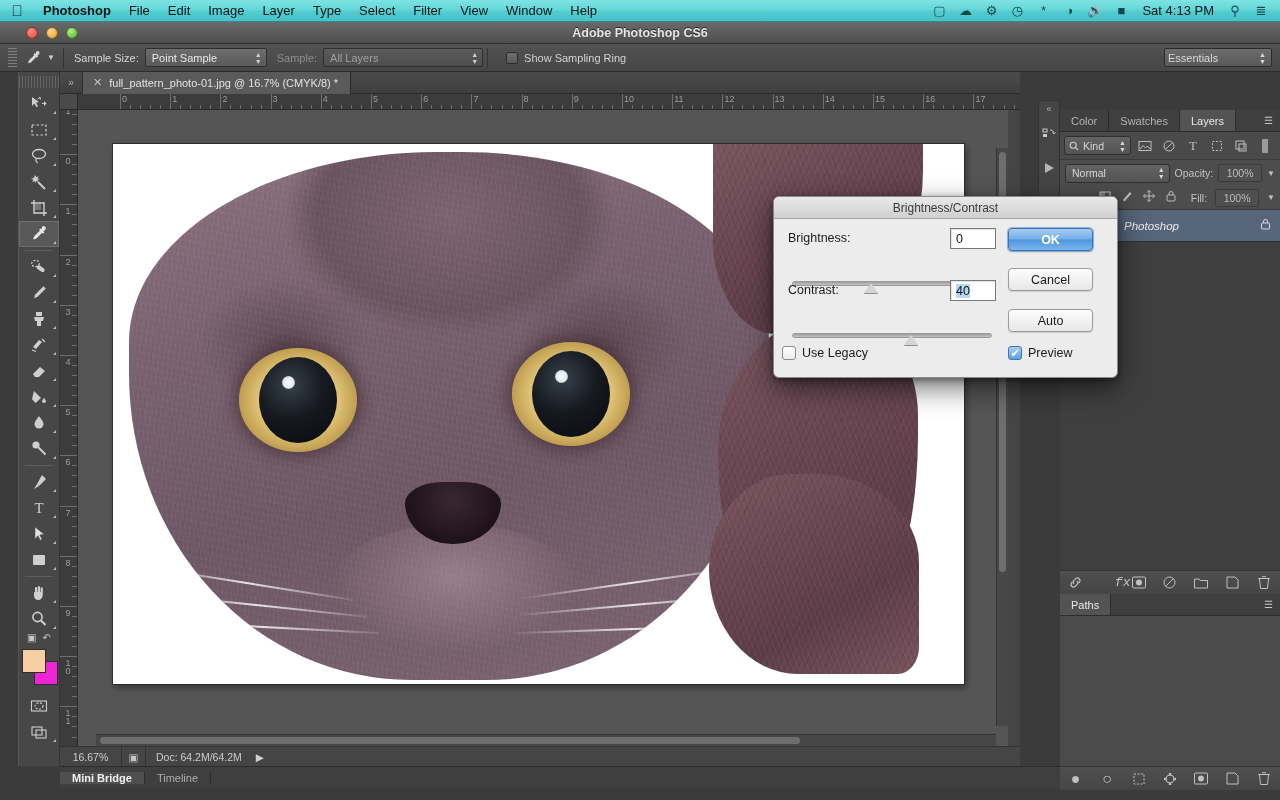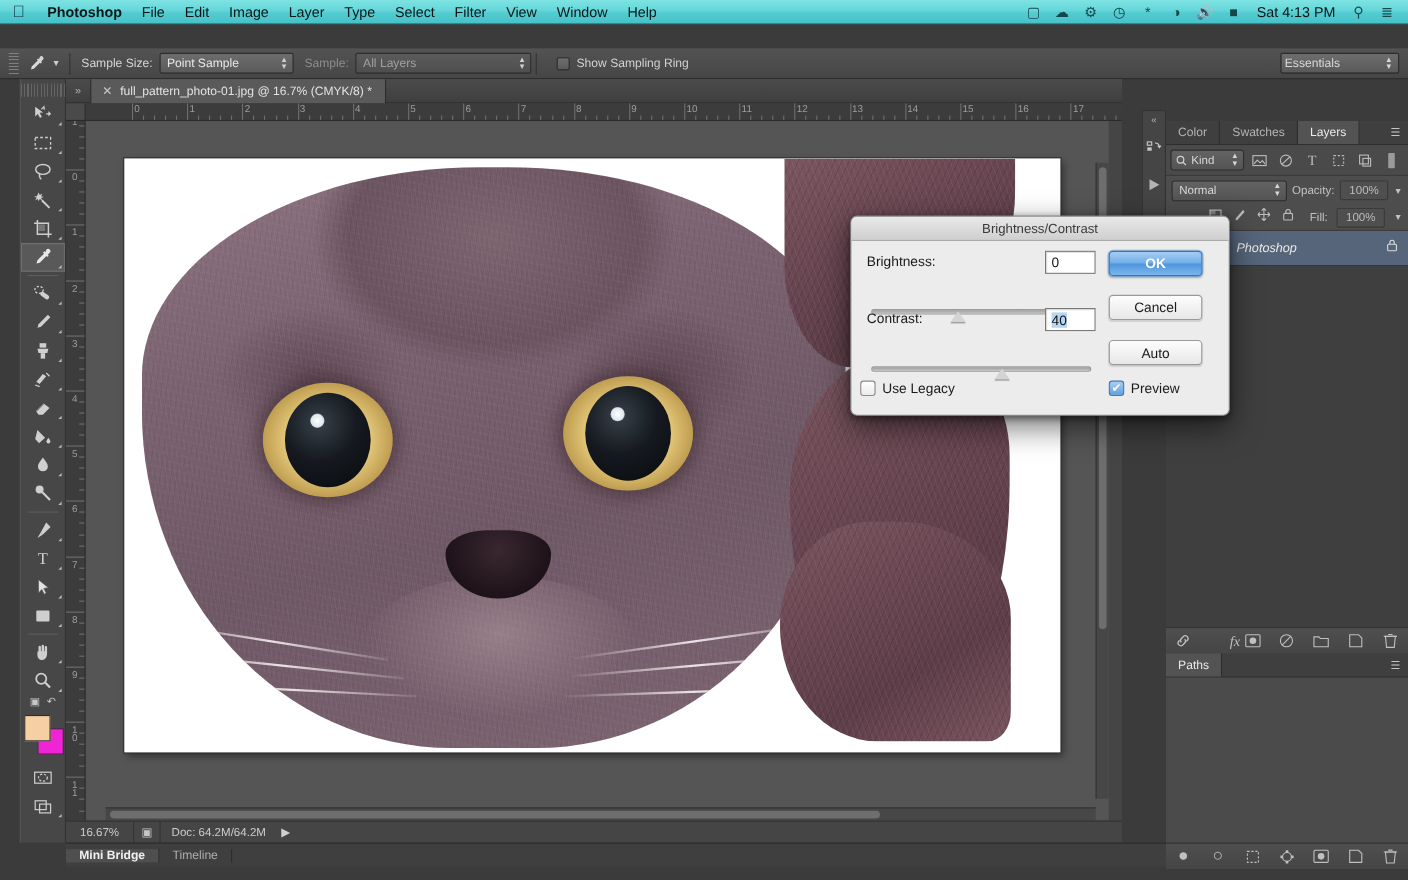--- a/index.html
+++ b/index.html
@@ -296,20 +296,28 @@
       <div class="mb-icon">🔊</div>
       <div class="mb-icon">■</div>
       <div class="mb-clock">Sat 4:13 PM</div>
       <div class="mb-icon">⚲</div>
       <div class="mb-icon">≣</div>
     </div>
   </div>
 
   <div class="appwin">
 
+    <div class="titlebar">
+      <div class="lights">
+        <div class="light l-red"></div>
+        <div class="light l-yel"></div>
+        <div class="light l-grn"></div>
+      </div>
+      <div class="wintitle">Adobe Photoshop CS6</div>
+    </div>
 
     <div class="optionsbar">
       <div class="grip"></div>
       <div class="tool-preset">
         <svg width="18" height="18" viewBox="0 0 18 18">
           <path d="M12.3 2.6a1.9 1.9 0 0 1 2.7 2.7l-1.6 1.6.8.8-1.1 1.1-.8-.8-5.5 5.5-2.7.7.7-2.7 5.5-5.5-.8-.8 1.1-1.1.8.8z" fill="#d6d6d6"></path>
         </svg>
         <span style="font-size:8px;color:#cfcfcf;">▼</span>
       </div>
       <div class="opt-label">Sample Size:</div>
@@ -869,21 +877,21 @@
       </div>
 
       <div class="panel-footer">
         <span class="pfbtn">
           <svg width="15" height="15" viewBox="0 0 15 15">
               <path d="M6 9a2.6 2.6 0 0 1 0-3.6l2-2a2.6 2.6 0 0 1 3.6 3.6l-1 1" fill="none" stroke="#c0c0c0" stroke-width="1.2"></path>
               <path d="M9 6a2.6 2.6 0 0 1 0 3.6l-2 2A2.6 2.6 0 0 1 3.4 8l1-1" fill="none" stroke="#c0c0c0" stroke-width="1.2"></path>
             </svg>
         </span>
         <span class="pfbtn">
-            <span style="font-family:Liberation Serif, serif;font-style:italic;font-size:13px;margin-left:31px;">fx</span>
+            <span style="font-family:Liberation Mono, monospace;font-style:italic;font-size:13px;margin-left:31px;">fx</span>
           </span>
         <span class="pfbtn">
           <svg width="16" height="15" viewBox="0 0 16 15">
               <rect x="1.5" y="2" width="13" height="11" rx="1" fill="none" stroke="#c0c0c0"></rect>
               <circle cx="8" cy="7.5" r="3" fill="#c0c0c0"></circle>
             </svg>
         </span>
         <span class="pfbtn">
           <svg width="15" height="15" viewBox="0 0 15 15">
               <circle cx="7.5" cy="7.5" r="5.5" fill="none" stroke="#c0c0c0"></circle>

